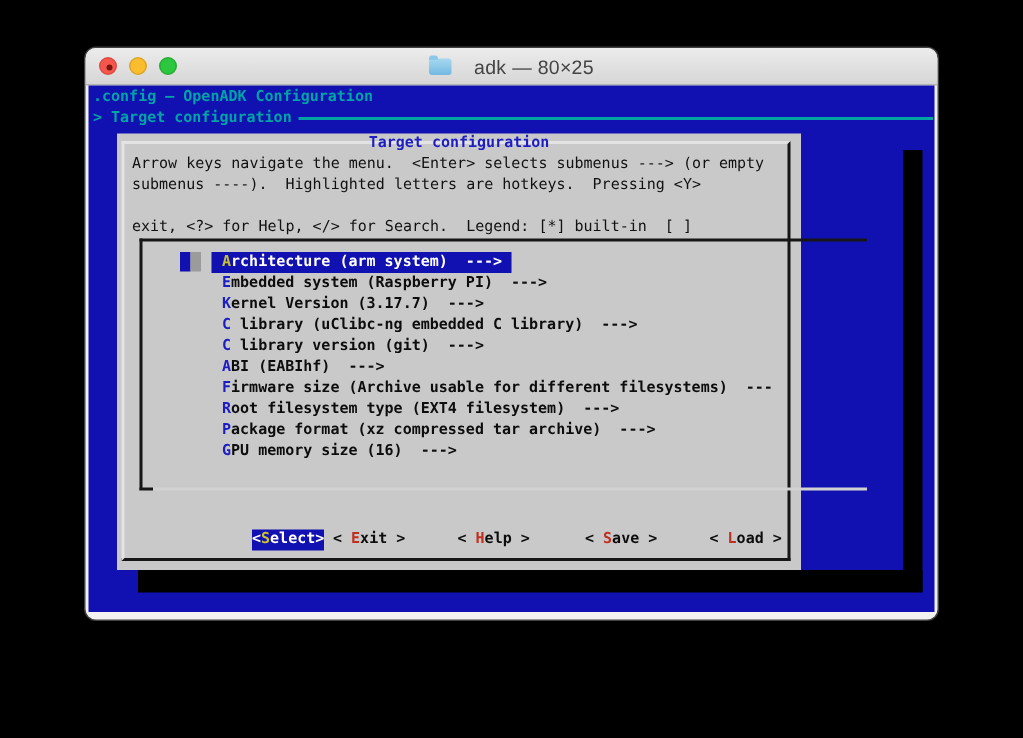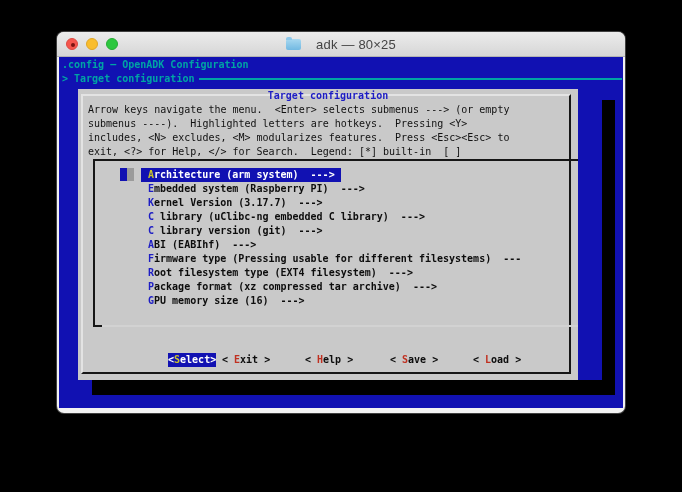--- a/index.html
+++ b/index.html
@@ -38,21 +38,21 @@
   .pre{white-space:pre;}
   .cyan{color:#00a4a4;font-weight:bold;}
   .statusline{position:absolute;left:3px;top:1px;}
   .crumbrow{position:absolute;left:3px;top:15px;right:1px;display:flex;align-items:center;}
   .crumb-line{flex:1;height:2px;background:#00a4a4;margin-left:5px;}
   
   .shadow-r{position:absolute;left:543px;top:43px;width:13px;height:294px;background:#000;}
   .shadow-b{position:absolute;left:33px;top:323px;width:523px;height:15px;background:#000;}
   
   .dialog{
-    position:absolute;left:19px;top:32px;width:500px;height:291px;
+    position:absolute;left:19px;top:32px;width:456px;height:291px;
     background:#c9c9c9;color:#111;
   }
   .dlg-border{
     position:absolute;left:3px;top:5px;right:7px;bottom:6px;
     border-top:2px solid #e3e3e3;border-left:2px solid #e3e3e3;
     border-right:2px solid #161616;border-bottom:2px solid #161616;
     pointer-events:none;
   }
   .dlg-title{position:absolute;left:0;top:0;width:100%;text-align:center;font-weight:bold;color:#1d1dc4;}
   .instr{position:absolute;left:10px;text-align:right;}
@@ -100,36 +100,35 @@
 
     <div class="shadow-r"></div>
     <div class="shadow-b"></div>
 
     <div class="dialog">
       <div class="dlg-border"></div>
       <div class="dlg-title pre">Target configuration</div>
 
       <div class="instr pre" style="top:14px">Arrow keys navigate the menu.  &lt;Enter&gt; selects submenus ---&gt; (or empty</div>
       <div class="instr pre" style="top:28px">submenus ----).  Highlighted letters are hotkeys.  Pressing &lt;Y&gt;</div>
-      <div class="instr pre" style="top:42px">includes, &lt;N&gt; excludes, &lt;M&gt; modularizes features.  Press &lt;Esc&gt;&lt;Esc&gt; to</div>
       <div class="instr pre" style="top:56px">exit, &lt;?&gt; for Help, &lt;/&gt; for Search.  Legend: [*] built-in  [ ]</div>
 
       <div class="menu-box">
         <span class="corner"></span>
       </div>
       <div class="cursor-blue"></div>
       <div class="cursor-gray"></div>
 
       <div class="mitem selected pre" style="top:79px"><span class="hk">A</span><span>rchitecture (arm system)  ---&gt;</span></div>
       <div class="mitem pre" style="top:93px"><span class="hk">E</span><span>mbedded system (Raspberry PI)  ---&gt;</span></div>
       <div class="mitem pre" style="top:107px"><span class="hk">K</span><span>ernel Version (3.17.7)  ---&gt;</span></div>
       <div class="mitem pre" style="top:121px"><span class="hk">C</span><span> library (uClibc-ng embedded C library)  ---&gt;</span></div>
       <div class="mitem pre" style="top:135px"><span class="hk">C</span><span> library version (git)  ---&gt;</span></div>
       <div class="mitem pre" style="top:149px"><span class="hk">A</span><span>BI (EABIhf)  ---&gt;</span></div>
-      <div class="mitem pre" style="top:163px"><span class="hk">F</span><span>irmware type (Pressing usable for different filesystems)  ---</span></div>
+      <div class="mitem pre" style="top:163px"><span class="hk">F</span><span>irmware size (Archive usable for different filesystems)  ---</span></div>
       <div class="mitem pre" style="top:177px"><span class="hk">R</span><span>oot filesystem type (EXT4 filesystem)  ---&gt;</span></div>
       <div class="mitem pre" style="top:191px"><span class="hk">P</span><span>ackage format (xz compressed tar archive)  ---&gt;</span></div>
       <div class="mitem pre" style="top:205px"><span class="hk">G</span><span>PU memory size (16)  ---&gt;</span></div>
 
       <div class="btn selected pre" style="left:61px"><span>&lt;</span><span class="hk">S</span><span>elect&gt;</span></div>
       <div class="btn pre" style="left:144px"><span>&lt; </span><span class="hk">E</span><span>xit &gt;</span></div>
       <div class="btn pre" style="left:227px"><span>&lt; </span><span class="hk">H</span><span>elp &gt;</span></div>
       <div class="btn pre" style="left:312px"><span>&lt; </span><span class="hk">S</span><span>ave &gt;</span></div>
       <div class="btn pre" style="left:395px"><span>&lt; </span><span class="hk">L</span><span>oad &gt;</span></div>
     </div>

